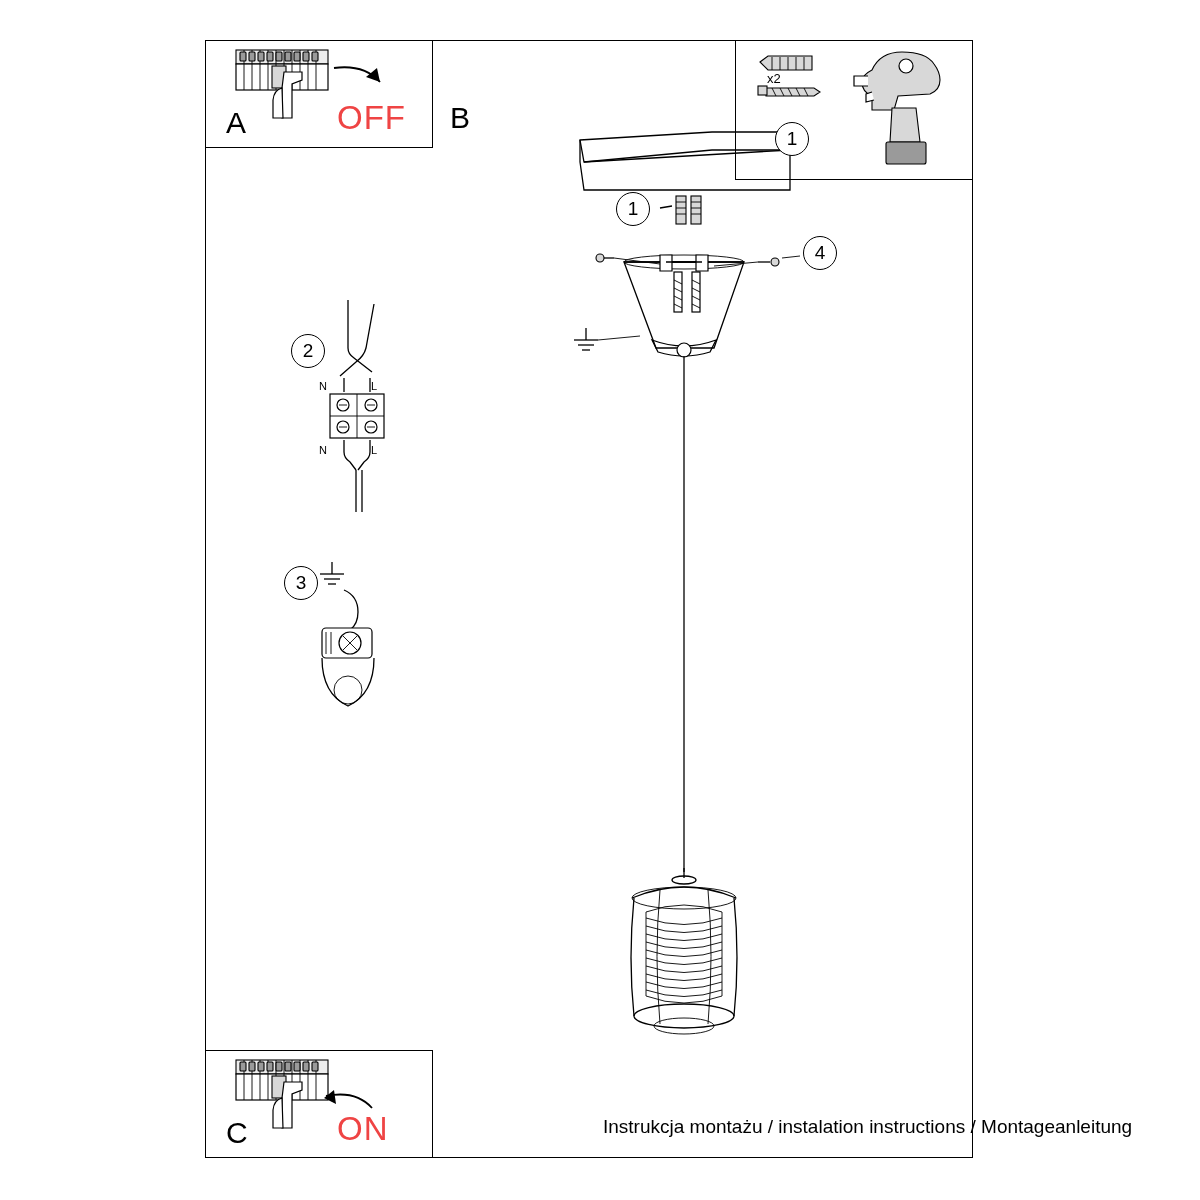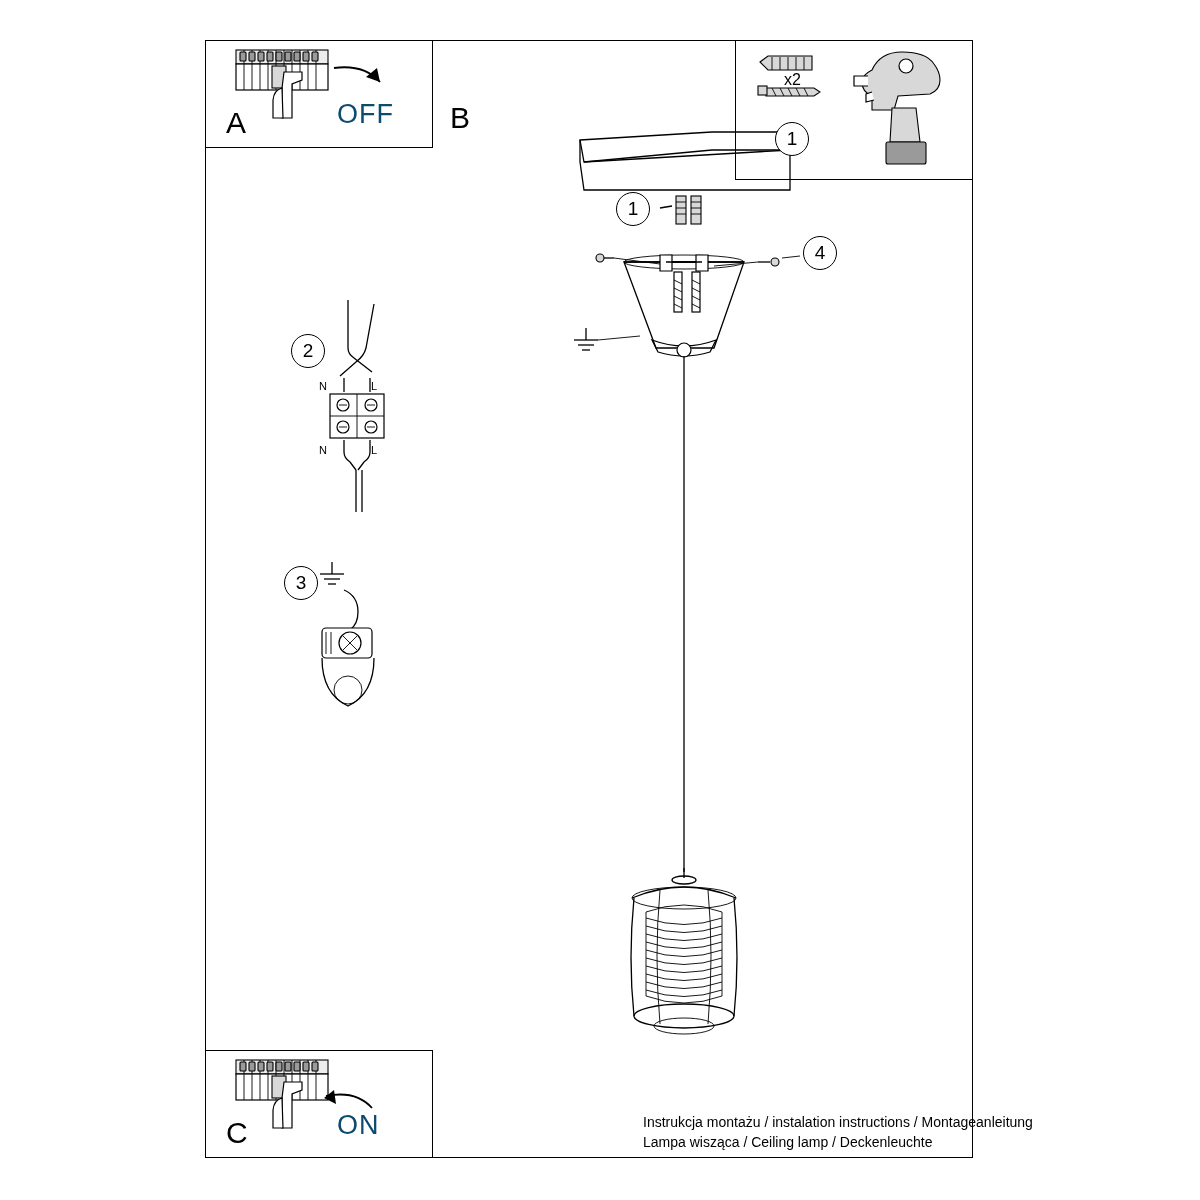--- a/index.html
+++ b/index.html
@@ -26,23 +26,23 @@
   }
   .panel-letter {
     position: absolute;
     font-size: 30px;
     font-weight: 400;
     color: #000;
     letter-spacing: 0.5px;
   }
   .big-label {
     position: absolute;
-    font-size: 27px;
+    font-size: 33px;
     font-weight: 400;
-    color: #0c4a6e;
+    color: #ef4444;
     letter-spacing: 1px;
   }
   .callout {
     position: absolute;
     width: 34px;
     height: 34px;
     border: 1.6px solid #000;
     border-radius: 50%;
     box-sizing: border-box;
     display: flex;
@@ -52,25 +52,24 @@
     color: #000;
     background: #fff;
   }
   .tiny-label {
     position: absolute;
     font-size: 11px;
     color: #000;
   }
   .footer-text {
     position: absolute;
-    font-size: 14px;
+    font-size: 19px;
     line-height: 1.55;
     color: #000;
     white-space: nowrap;
-    margin-left: 40px;
   }
   svg.layer {
     position: absolute;
     left: 0;
     top: 0;
     width: 1200px;
     height: 1200px;
     pointer-events: none;
   }
   .ln { fill: none; stroke: #000; stroke-width: 1.3; }
@@ -347,28 +346,27 @@
 
   <div class="panel-letter" style="left:226px; top:106px;">A</div>
   <div class="big-label" style="left:337px; top:99px;">OFF</div>
 
   <div class="panel-letter" style="left:450px; top:101px;">B</div>
 
   <div class="panel-letter" style="left:226px; top:1116px;">C</div>
   <div class="big-label" style="left:337px; top:1110px;">ON</div>
 
   <div class="callout" style="left:775px; top:122px;">1</div>
-  <div class="tiny-label" style="left:784px; top:71px; font-size:16px;">x2</div>
+  <div class="tiny-label" style="left:767px; top:71px; font-size:13px;">x2</div>
 
   <div class="callout" style="left:616px; top:192px;">1</div>
   <div class="callout" style="left:803px; top:236px;">4</div>
   <div class="callout" style="left:291px; top:334px;">2</div>
   <div class="callout" style="left:284px; top:566px;">3</div>
 
   <div class="tiny-label" style="left:319px; top:380px;">N</div>
   <div class="tiny-label" style="left:371px; top:380px;">L</div>
   <div class="tiny-label" style="left:319px; top:444px;">N</div>
   <div class="tiny-label" style="left:371px; top:444px;">L</div>
 
   <div class="footer-text" style="left:603px; top:1112px;">Instrukcja montażu / instalation instructions / Montageanleitung</div>
-  <div class="footer-text" style="left:603px; top:1132px;">Lampa wisząca / Ceiling lamp / Deckenleuchte</div>
 
 </div>
 
 </body></html>

